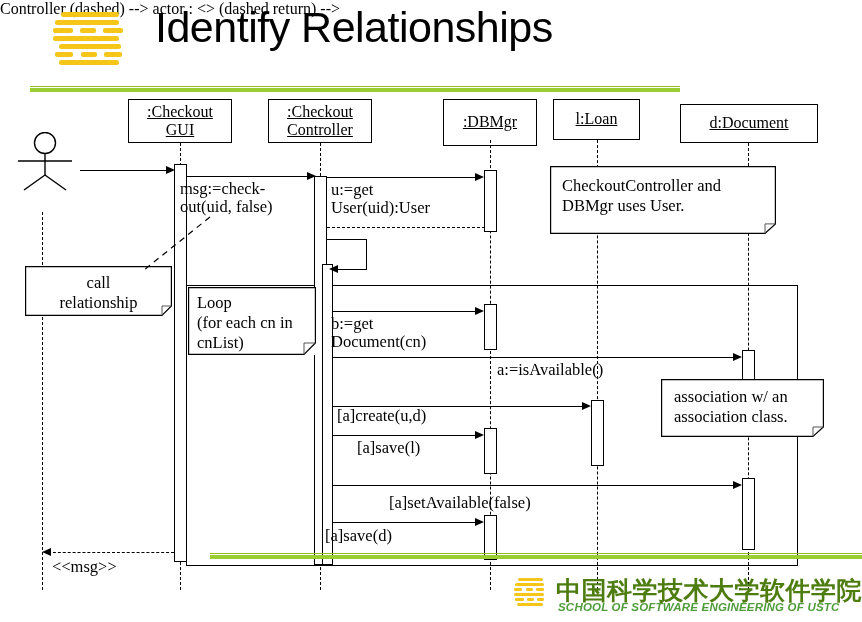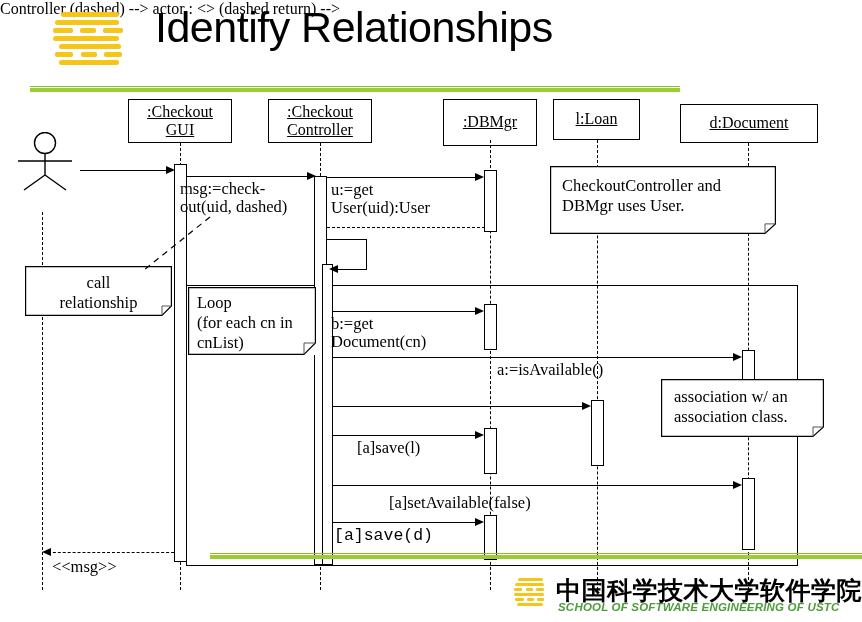--- a/index.html
+++ b/index.html
@@ -41,21 +41,21 @@
     position: absolute; left: 210px; top: 553px; width: 652px; height: 6px;
   }
   .green-rule-bottom .thin { position:absolute; left:0; top:0; width:100%; height:1px; background:#8fbc1f; }
   .green-rule-bottom .thick { position:absolute; left:0; top:2px; width:100%; height:4px; background:#9acd32; }
 
   
   #footer-logo { position:absolute; left:512px; top:577px; width:36px; height:32px; }
   #footer-cn {
     position:absolute; left:556px; top:574px;
     font-family:"DejaVu Sans", sans-serif; font-size:25px; font-weight:bold;
-    color:#000000; letter-spacing:0.5px; white-space:nowrap;
+    color:#4d7c0f; letter-spacing:0.5px; white-space:nowrap;
   }
   #footer-en {
     position:absolute; left:558px; top:601px;
     font-family:"Liberation Sans", sans-serif; font-size:11.5px; font-weight:bold;
     font-style:italic; color:#4f9c3a; letter-spacing:0.2px; white-space:nowrap;
   }
 
   
   .lifeline-box {
     position: absolute;
@@ -234,21 +234,21 @@
   
 
   
   <div class="msg-line" style="left:80px; top:170px; width:88px;"></div>
   <div class="arrowhead-r" style="left:166px; top:165.5px;"></div>
 
   
   <div class="msg-line" style="left:187px; top:176px; width:122px;"></div>
   <div class="arrowhead-r" style="left:307px; top:171.5px;"></div>
   <div class="msg-label" style="left:180px; top:180px; width:150px;">msg:=check-
-out(uid, dashed)</div>
+out(uid, false)</div>
 
   
   <div class="msg-line" style="left:327px; top:177px; width:150px;"></div>
   <div class="arrowhead-r" style="left:475px; top:172.5px;"></div>
   <div class="msg-label" style="left:331px; top:181px; width:150px;">u:=get
 User(uid):User</div>
 
    Controller (dashed) --&gt;
   <div class="msg-line dashed" style="left:327px; top:227px; width:158px;"></div>
 
@@ -265,35 +265,36 @@
 Document(cn)</div>
 
   
   <div class="msg-line" style="left:333px; top:357px; width:402px;"></div>
   <div class="arrowhead-r" style="left:733px; top:352.5px;"></div>
   <div class="msg-label" style="left:497px; top:361px; width:200px;">a:=isAvailable()</div>
 
   
   <div class="msg-line" style="left:333px; top:406px; width:251px;"></div>
   <div class="arrowhead-r" style="left:582px; top:401.5px;"></div>
+  <div class="msg-label" style="left:337px; top:407px; width:160px;">[a]create(u,d)</div>
 
   
   <div class="msg-line" style="left:333px; top:435px; width:144px;"></div>
   <div class="arrowhead-r" style="left:475px; top:430.5px;"></div>
   <div class="msg-label" style="left:357px; top:439px; width:140px;">[a]save(l)</div>
 
   
   <div class="msg-line" style="left:333px; top:485px; width:402px;"></div>
   <div class="arrowhead-r" style="left:733px; top:480.5px;"></div>
   <div class="msg-label" style="left:389px; top:494px; width:260px;">[a]setAvailable(false)</div>
 
   
   <div class="msg-line" style="left:333px; top:522px; width:144px;"></div>
   <div class="arrowhead-r" style="left:475px; top:517.5px;"></div>
-  <div class="msg-label" style="left:334px; top:527px; width:140px;font-family:Liberation Mono, monospace;">[a]save(d)</div>
+  <div class="msg-label" style="left:325px; top:527px; width:140px;">[a]save(d)</div>
 
    actor : &lt;<msg>&gt; (dashed return) --&gt;
   <div class="msg-line dashed" style="left:48px; top:552px; width:126px;"></div>
   <div class="arrowhead-l" style="left:42px; top:547.5px;"></div>
   <div class="msg-label" style="left:52px; top:558px; width:120px;">&lt;&lt;msg&gt;&gt;</div>
 
   
 
   
   <div class="note" style="left:25px; top:266px; width:147px; height:50px;">

